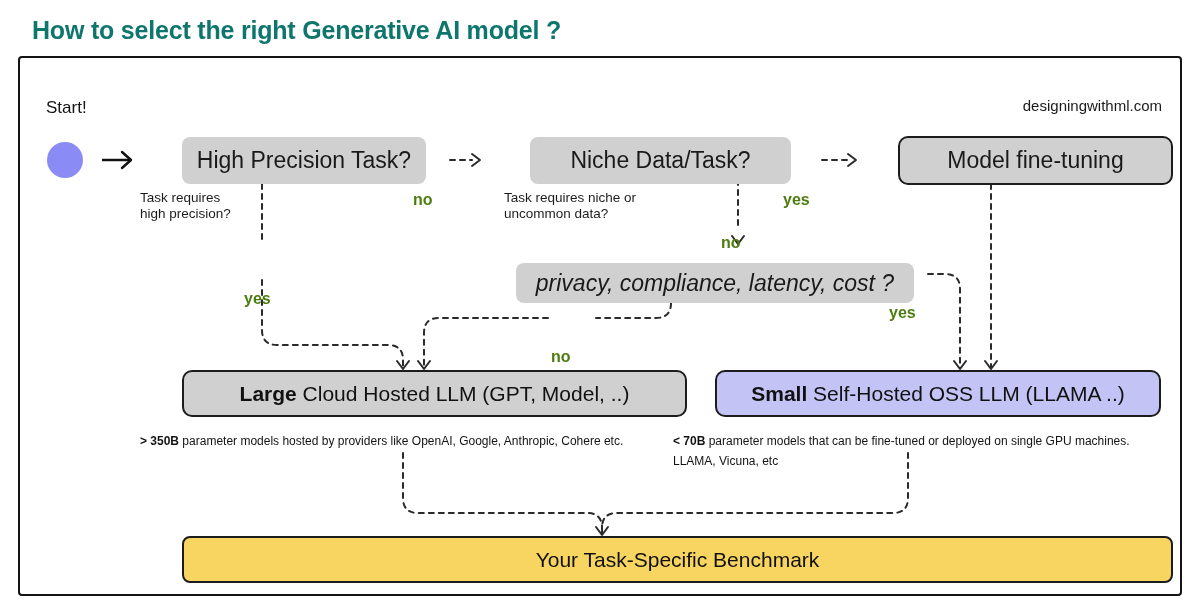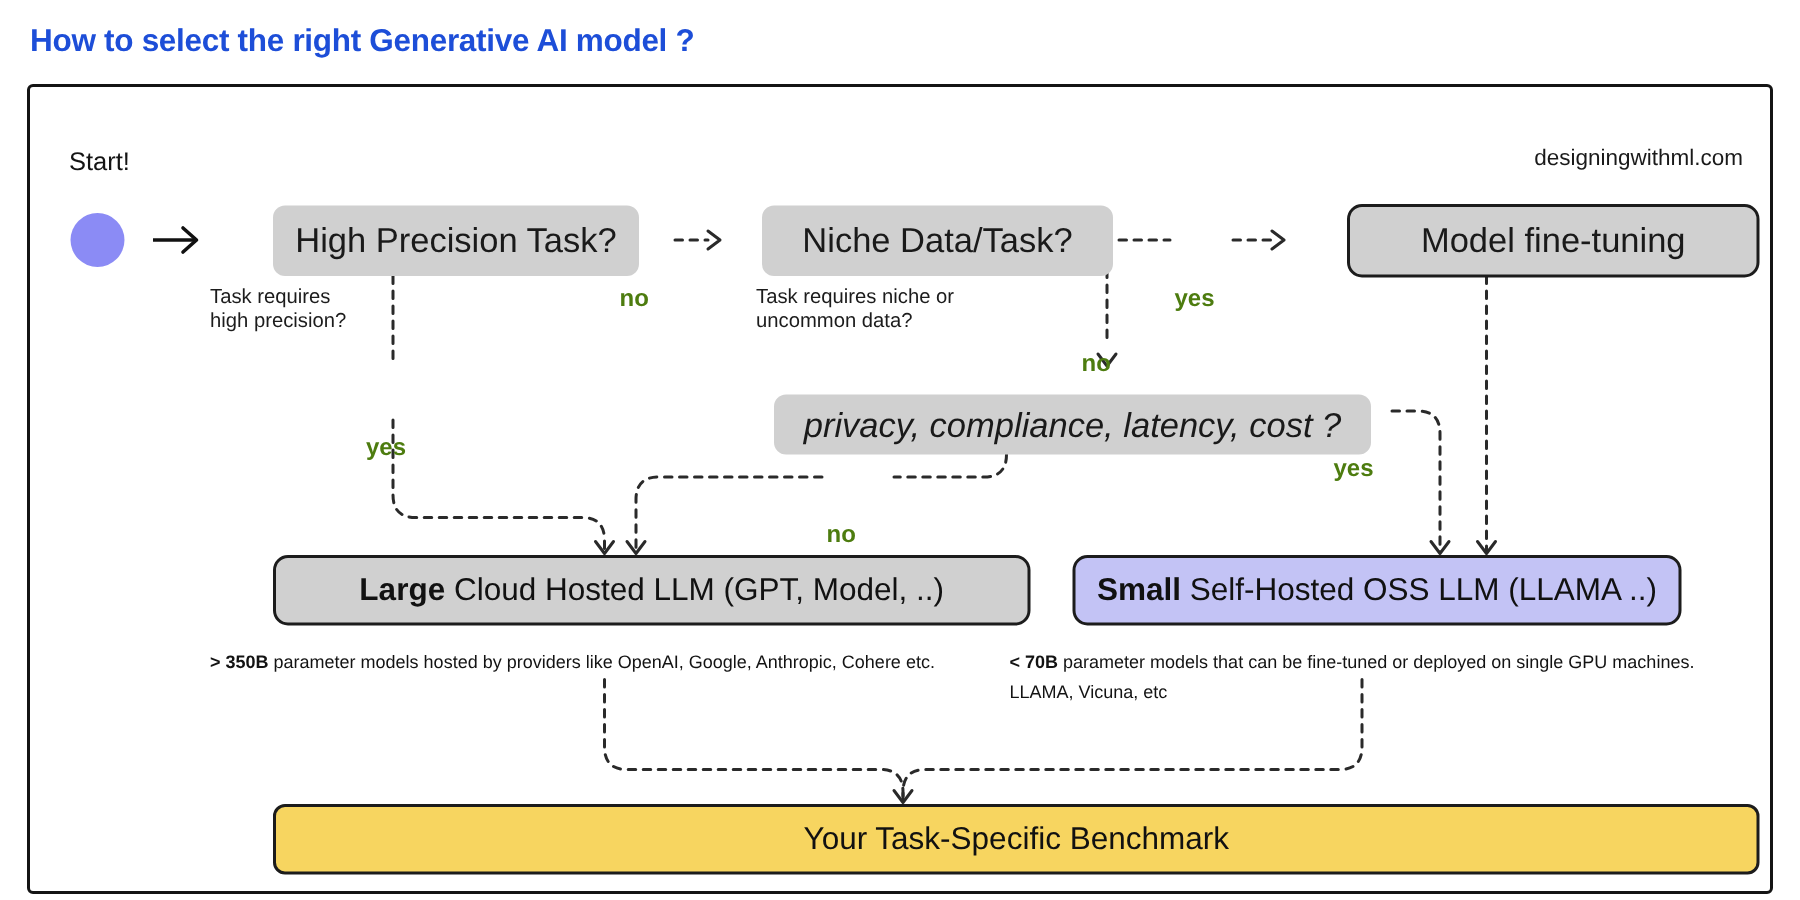--- a/index.html
+++ b/index.html
@@ -10,26 +10,26 @@
   body {
     width: 1200px;
     height: 600px;
     font-family: "Liberation Sans", sans-serif;
     color: #111111;
     overflow: hidden;
     position: relative;
   }
   #page-title {
     position: absolute;
-    left: 20px;
+    left: 32px;
     top: 16px;
-    font-size: 21px;
+    font-size: 25px;
     font-weight: bold;
     letter-spacing: -0.2px;
-    color: #1d4ed8;
+    color: #0f766e;
   }
   #canvas {
     position: absolute;
     left: 18px;
     top: 56px;
     width: 1164px;
     height: 540px;
     border: 2px solid #141414;
     border-radius: 4px;
     box-sizing: border-box;
@@ -195,21 +195,21 @@
   </svg>
 
   <div class="node grey-soft q-text" style="left:120px; top:79px; width:244px; height:47px;">
     <span>High Precision Task?</span>
   </div>
   <div class="sub-note" style="left:120px; top:132px; width:180px;">
     <div>Task requires</div>
     <div>high precision?</div>
   </div>
 
-  <div class="node grey-soft q-text" style="left:446px; top:79px; width:234px; height:47px;">
+  <div class="node grey-soft q-text" style="left:468px; top:79px; width:261px; height:47px;">
     <span>Niche Data/Task?</span>
   </div>
   <div class="sub-note" style="left:484px; top:132px; width:230px;">
     <div>Task requires niche or</div>
     <div>uncommon data?</div>
   </div>
 
   <div class="node grey-bordered q-text" style="left:836px; top:78px; width:275px; height:49px;">
     <span>Model fine-tuning</span>
   </div>
@@ -218,21 +218,21 @@
     <span>privacy, compliance, latency, cost ?</span>
   </div>
 
   <div class="node grey-bordered res-text" style="left:120px; top:312px; width:505px; height:47px;">
     <span><b>Large</b><span> Cloud Hosted  LLM (GPT, Model, ..)</span></span>
   </div>
   <div class="caption" style="left:120px; top:373px; width:500px;">
     <b>&gt; 350B</b><span> parameter models hosted by providers like OpenAI, Google, Anthropic, Cohere etc.</span>
   </div>
 
-  <div class="node purple-bordered res-text" style="left:653px; top:312px; width:406px; height:47px;">
+  <div class="node purple-bordered res-text" style="left:653px; top:312px; width:446px; height:47px;">
     <span><b>Small</b><span> Self-Hosted OSS LLM (LLAMA ..)</span></span>
   </div>
   <div class="caption" style="left:653px; top:373px; width:470px;">
     <b>&lt; 70B</b><span> parameter models that can be fine-tuned or deployed on single GPU machines. LLAMA, Vicuna, etc</span>
   </div>
 
   <div class="node yellow-bordered bench-text" style="left:120px; top:478px; width:991px; height:47px;">
     <span>Your Task-Specific Benchmark</span>
   </div>
 

